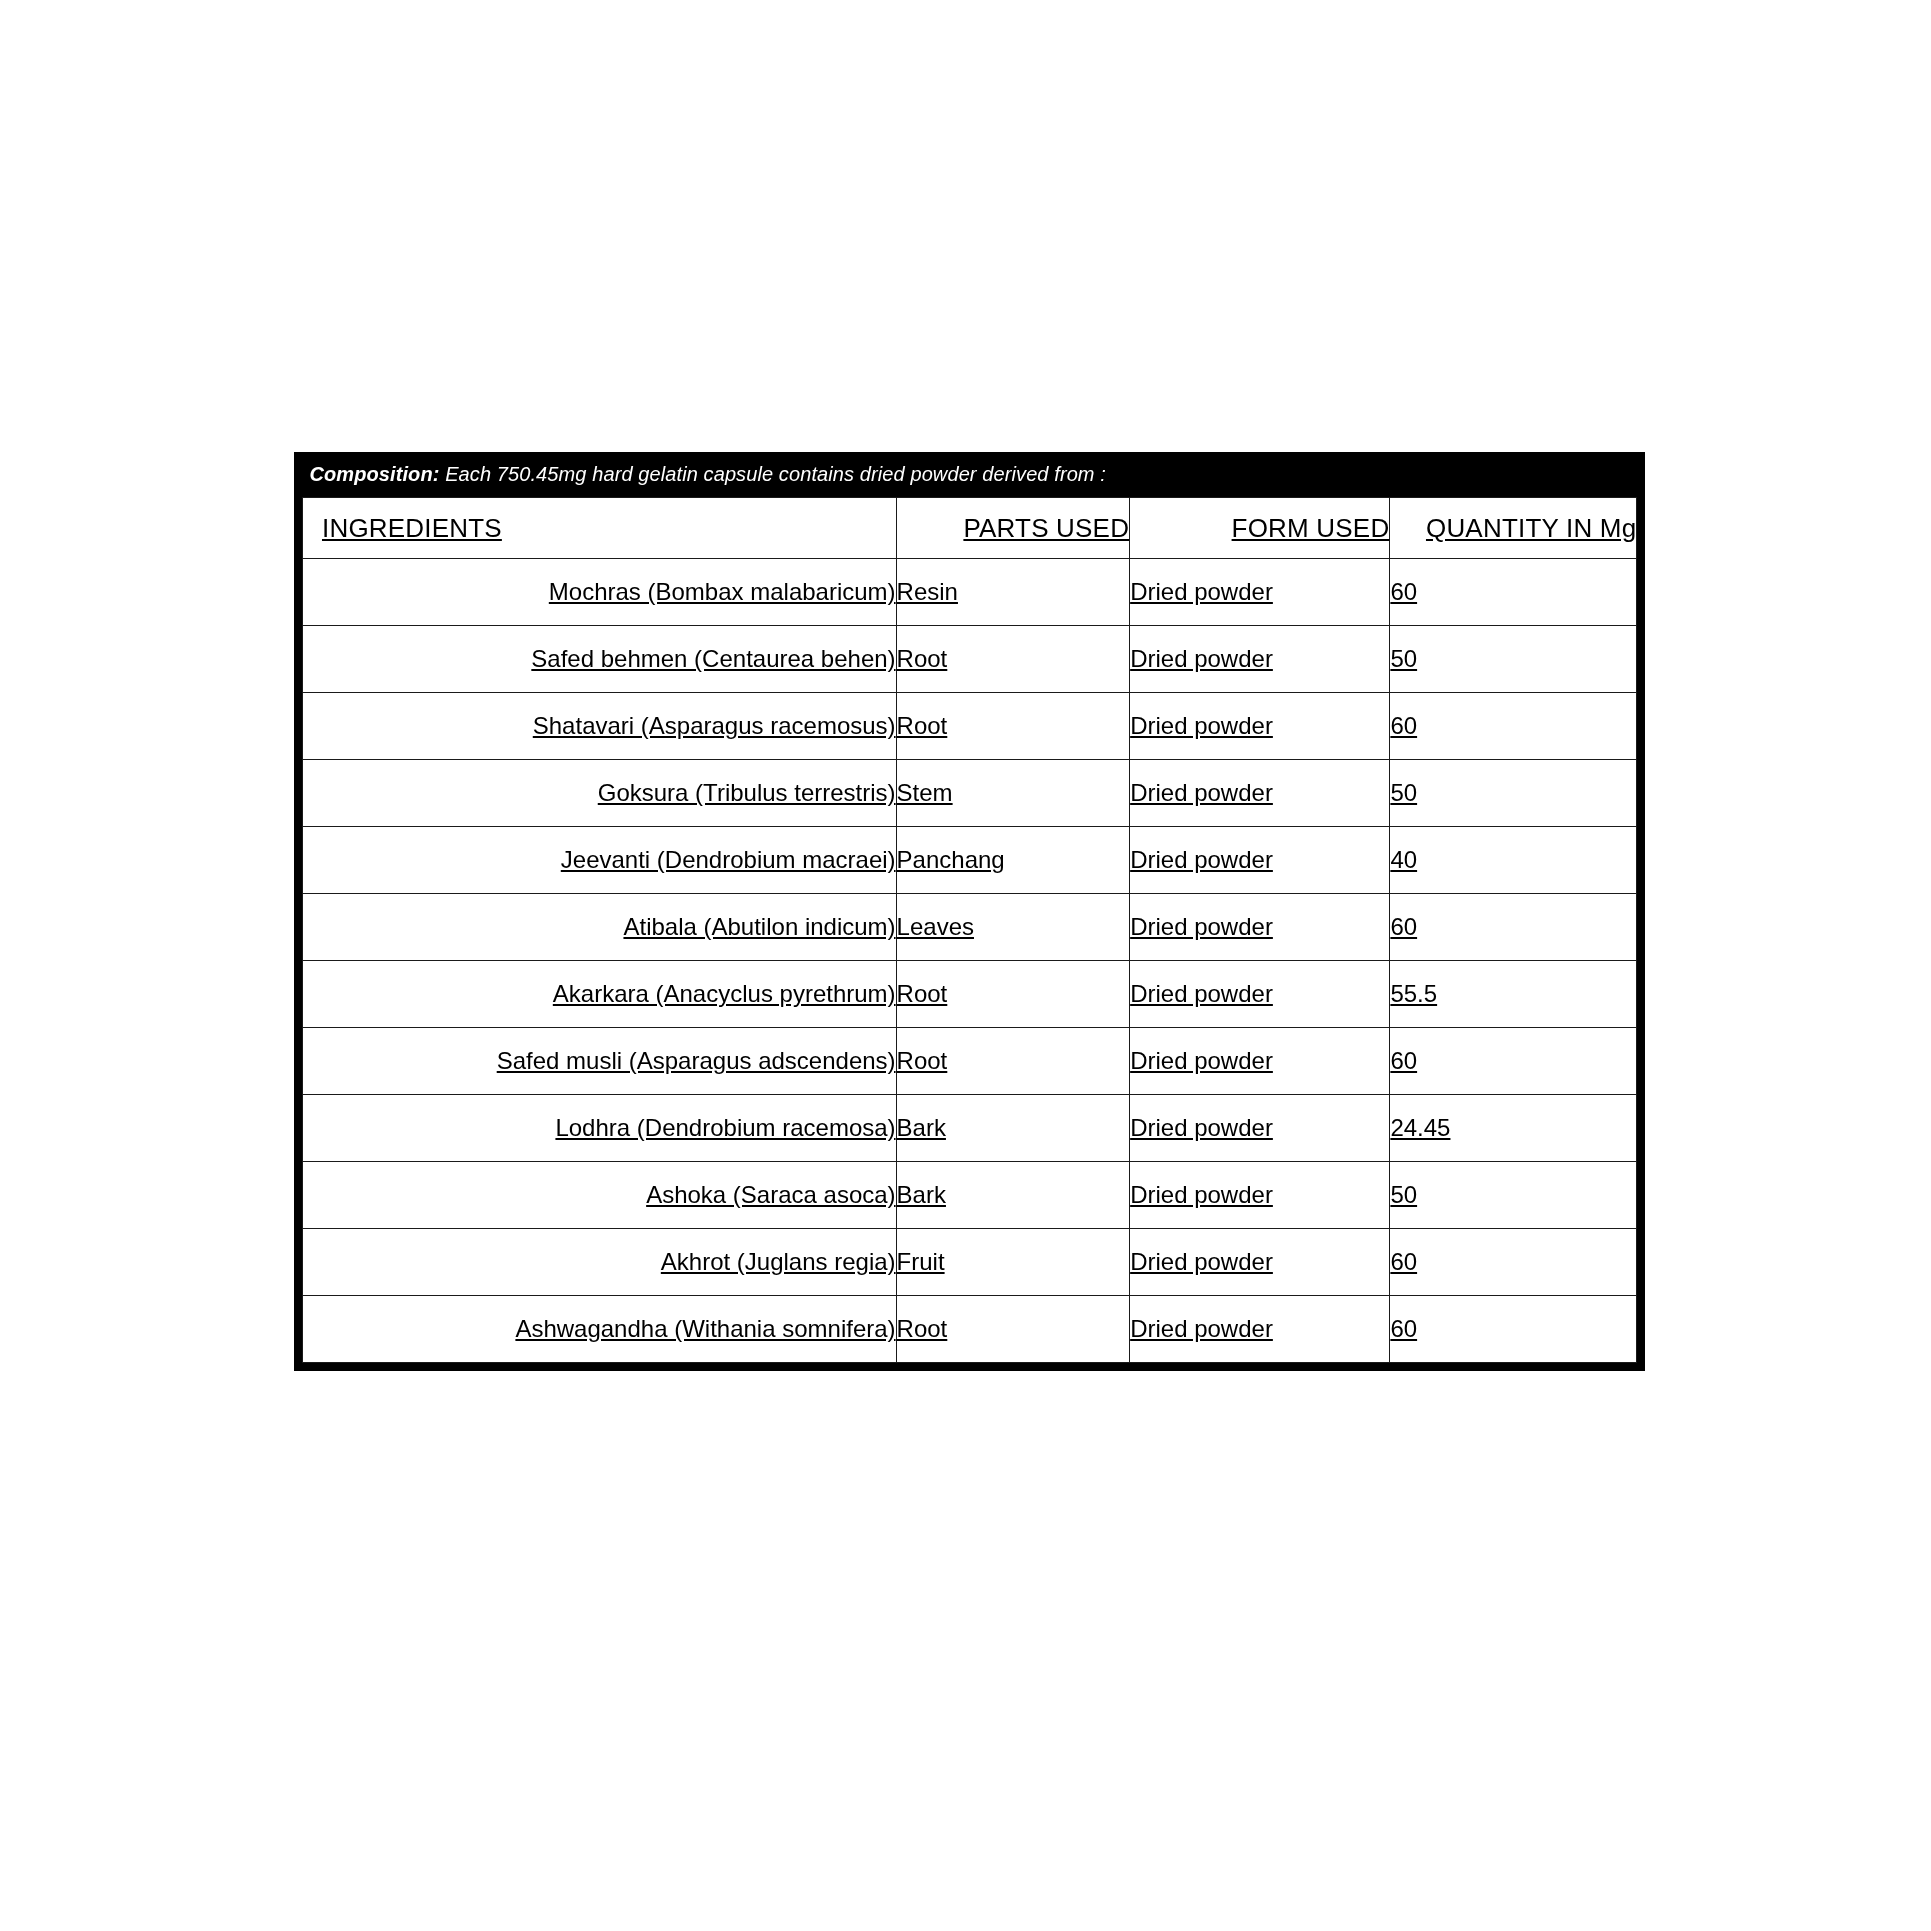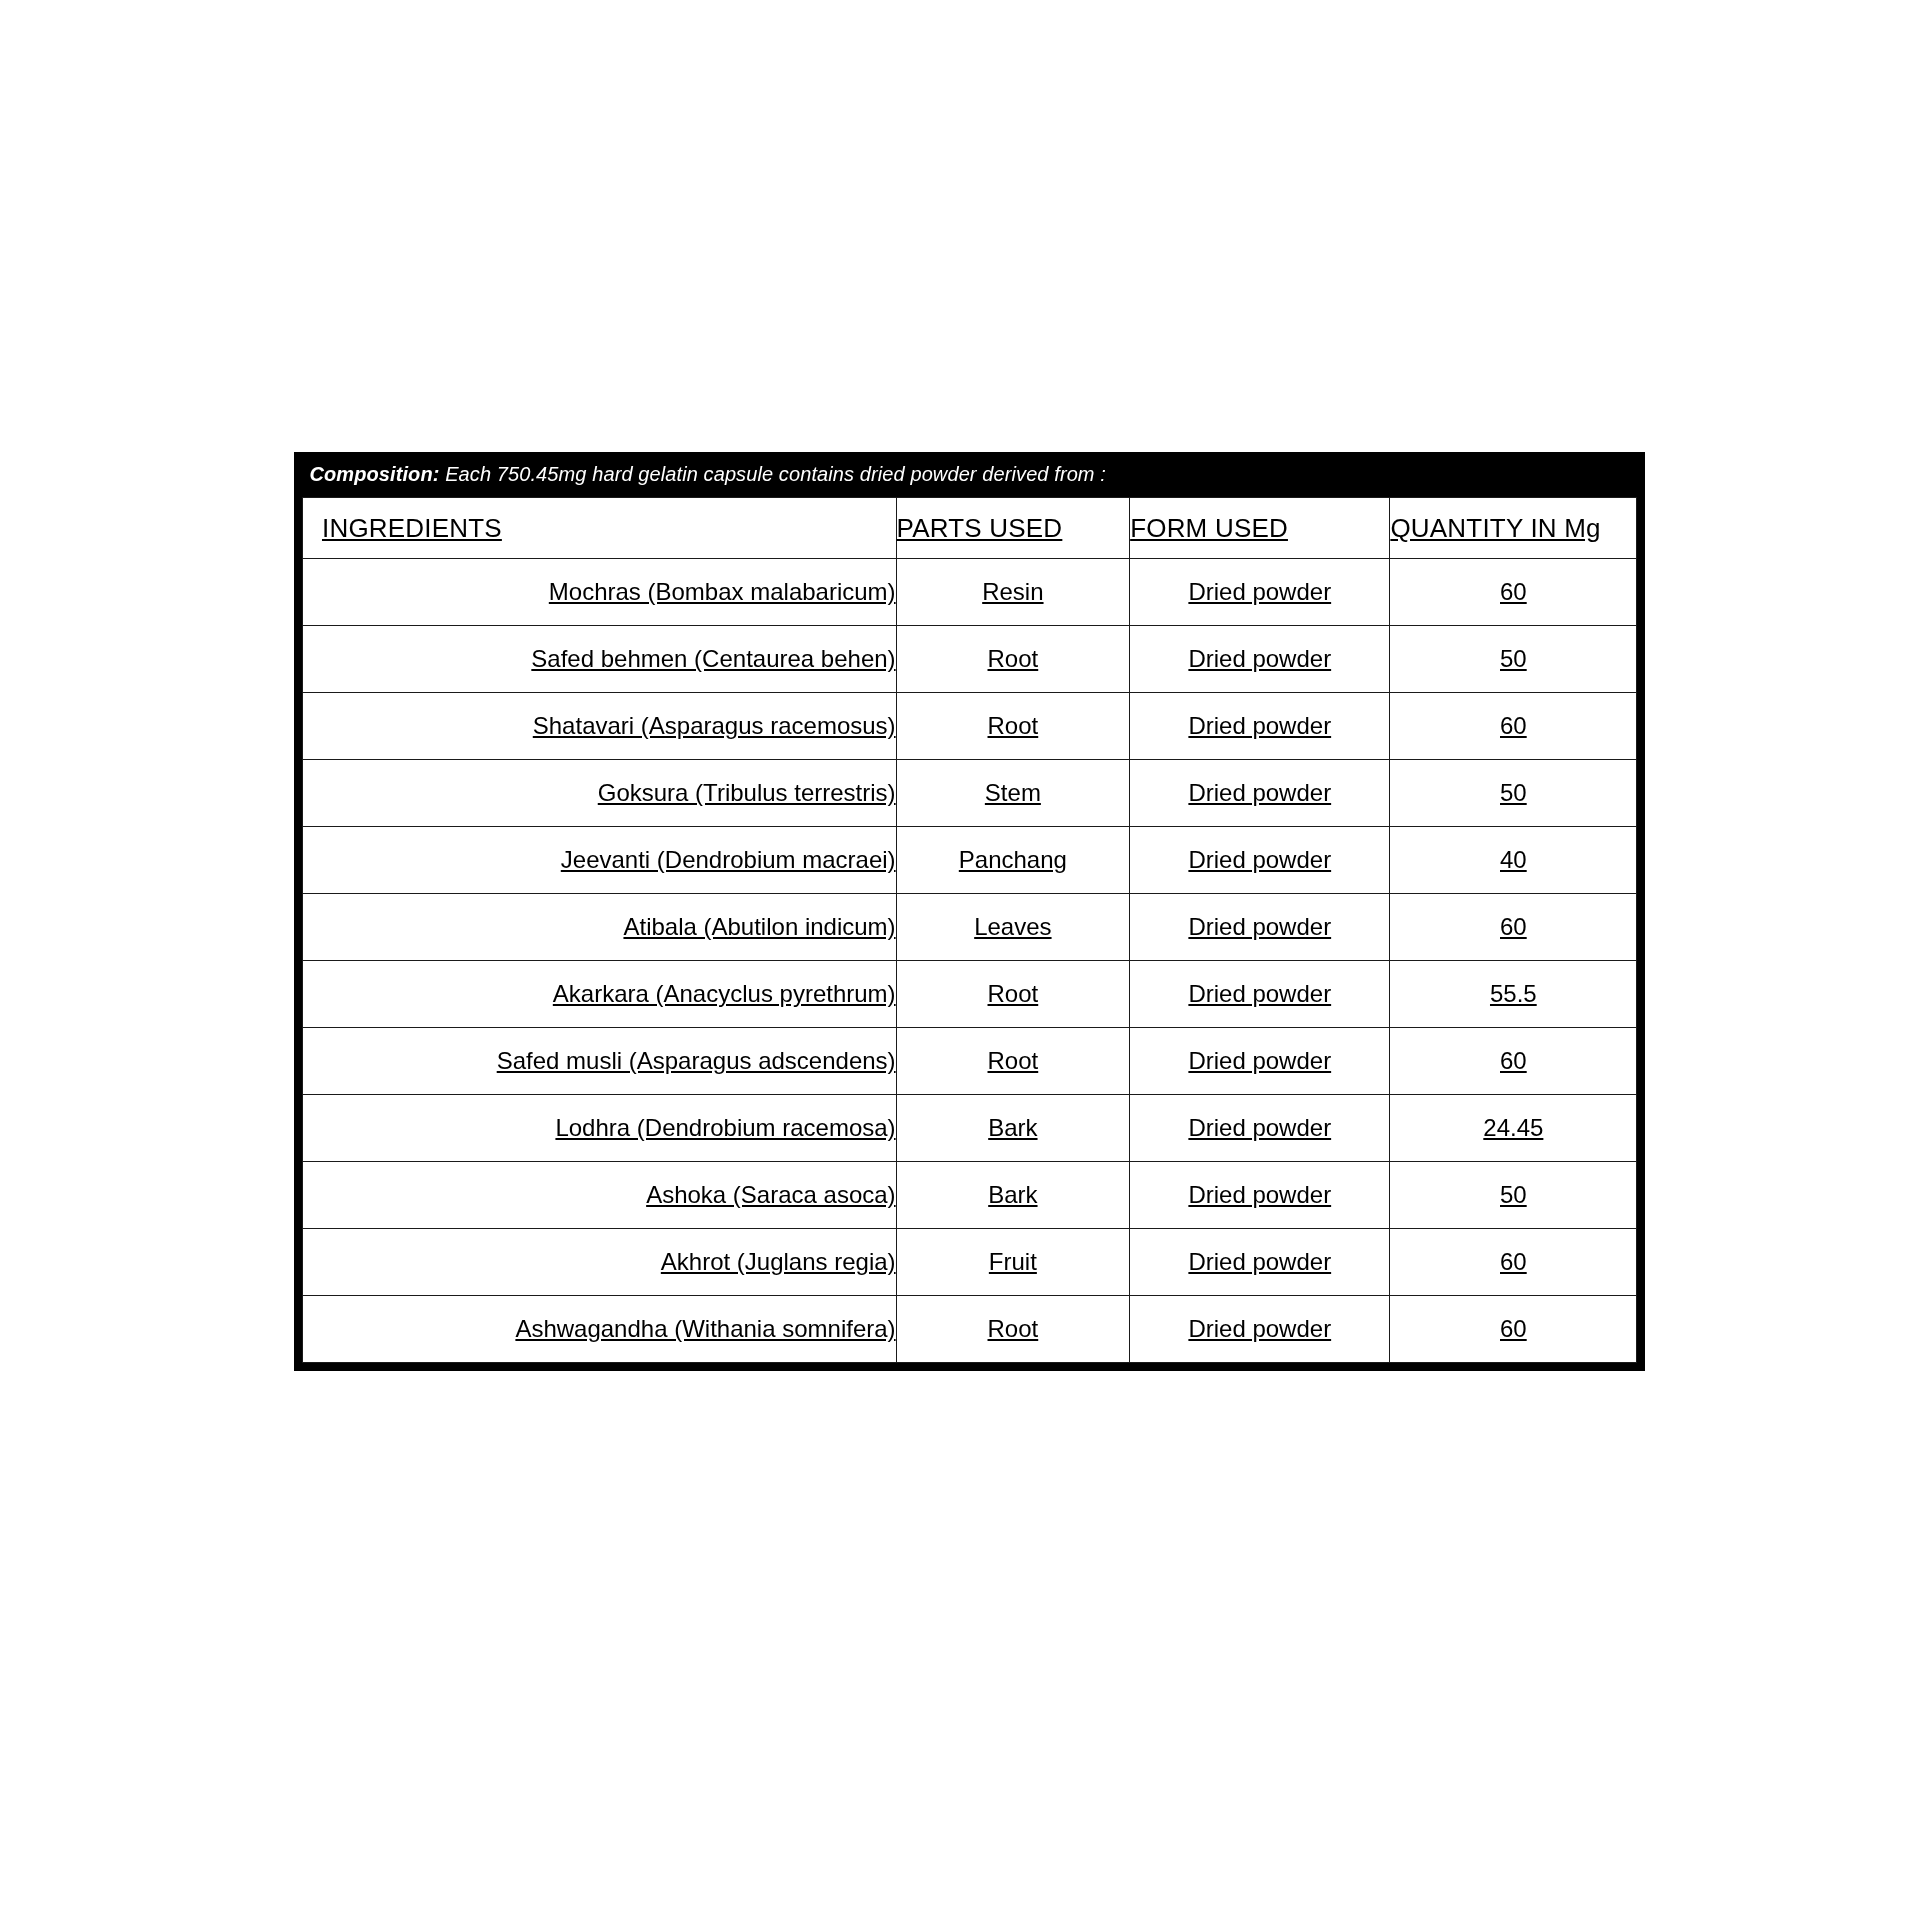--- a/index.html
+++ b/index.html
@@ -57,36 +57,35 @@
     font-weight: normal;
     font-size: 24px;
     color: #000000;
     padding: 0;
     height: 66px;
     vertical-align: middle;
   }
 
   table.comp-table thead th {
     font-size: 26px;
-    text-align: left;
+    text-align: right;
     height: 60px;
     letter-spacing: 0.2px;
   }
   table.comp-table thead th.th-ing {
     text-align: left;
     padding-left: 19.3px;
   }
 
   td.cell-name {
     text-align: right;
     padding-left: 19.3px;
     font-size: 25px;
   }
   td.cell-center {
-    text-align: center;
     font-size: 25px;
   }
 
   
   table.comp-table tr:first-child th { border-top: 1.4px solid #1a1a1a; }
 </style>
 </head>
 <body>
 
 <div id="composition-panel">

